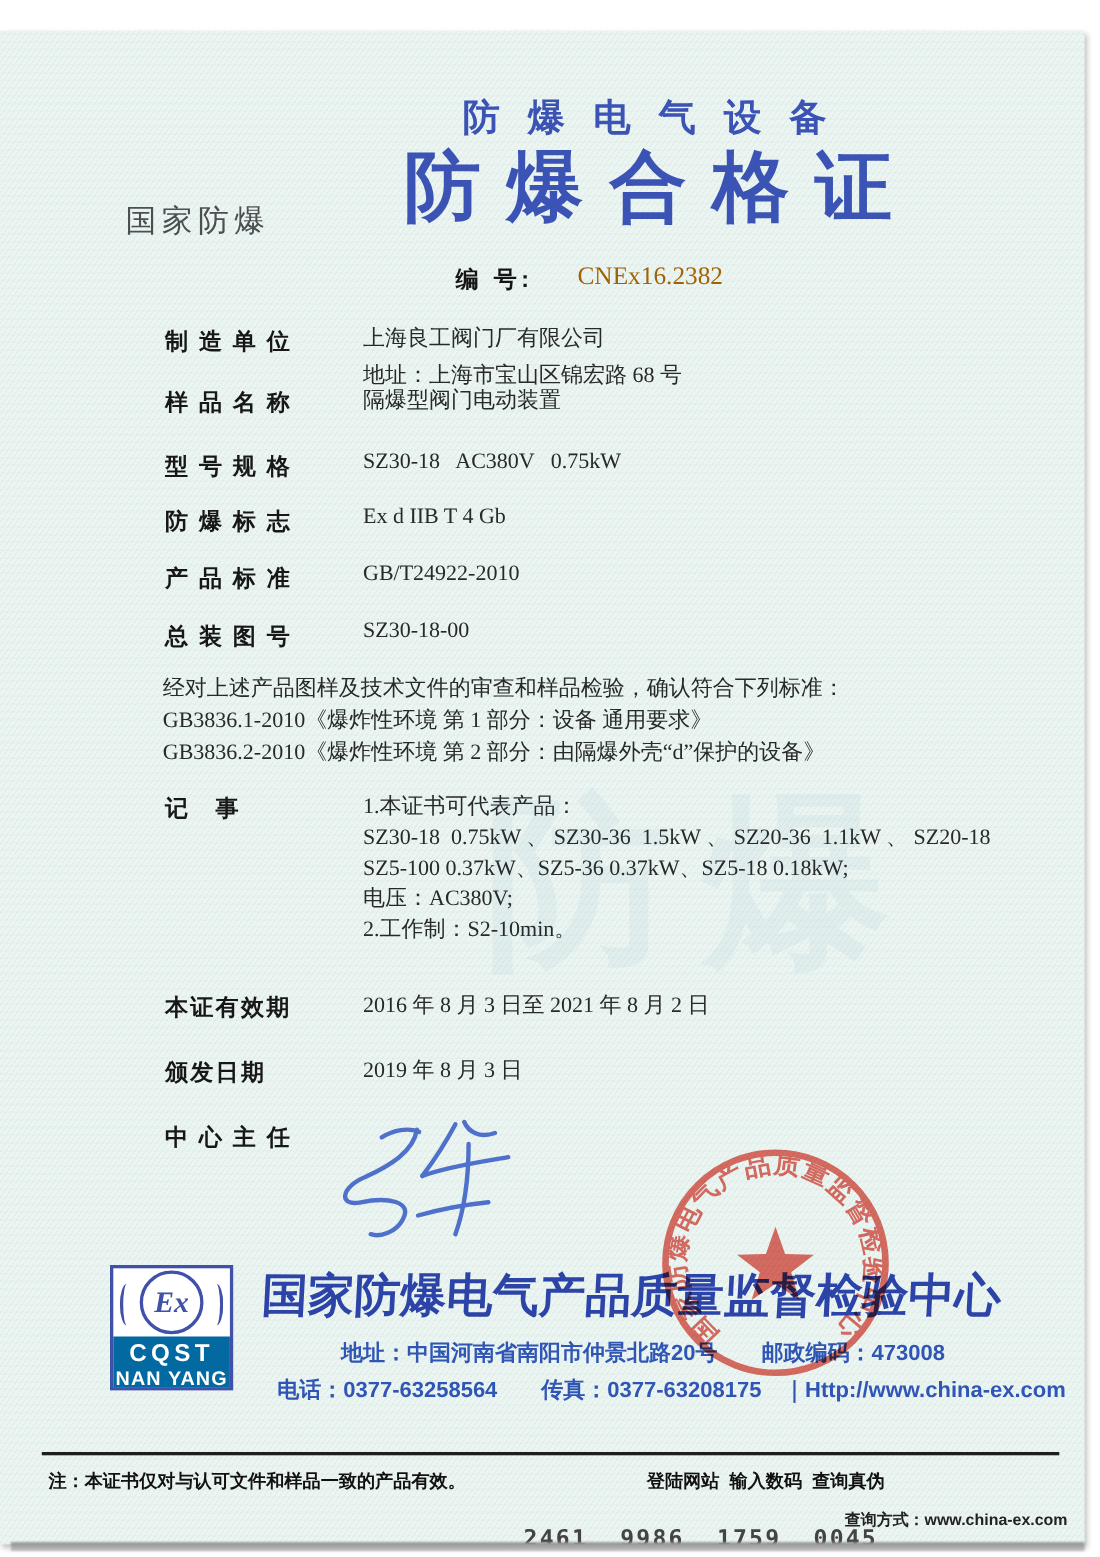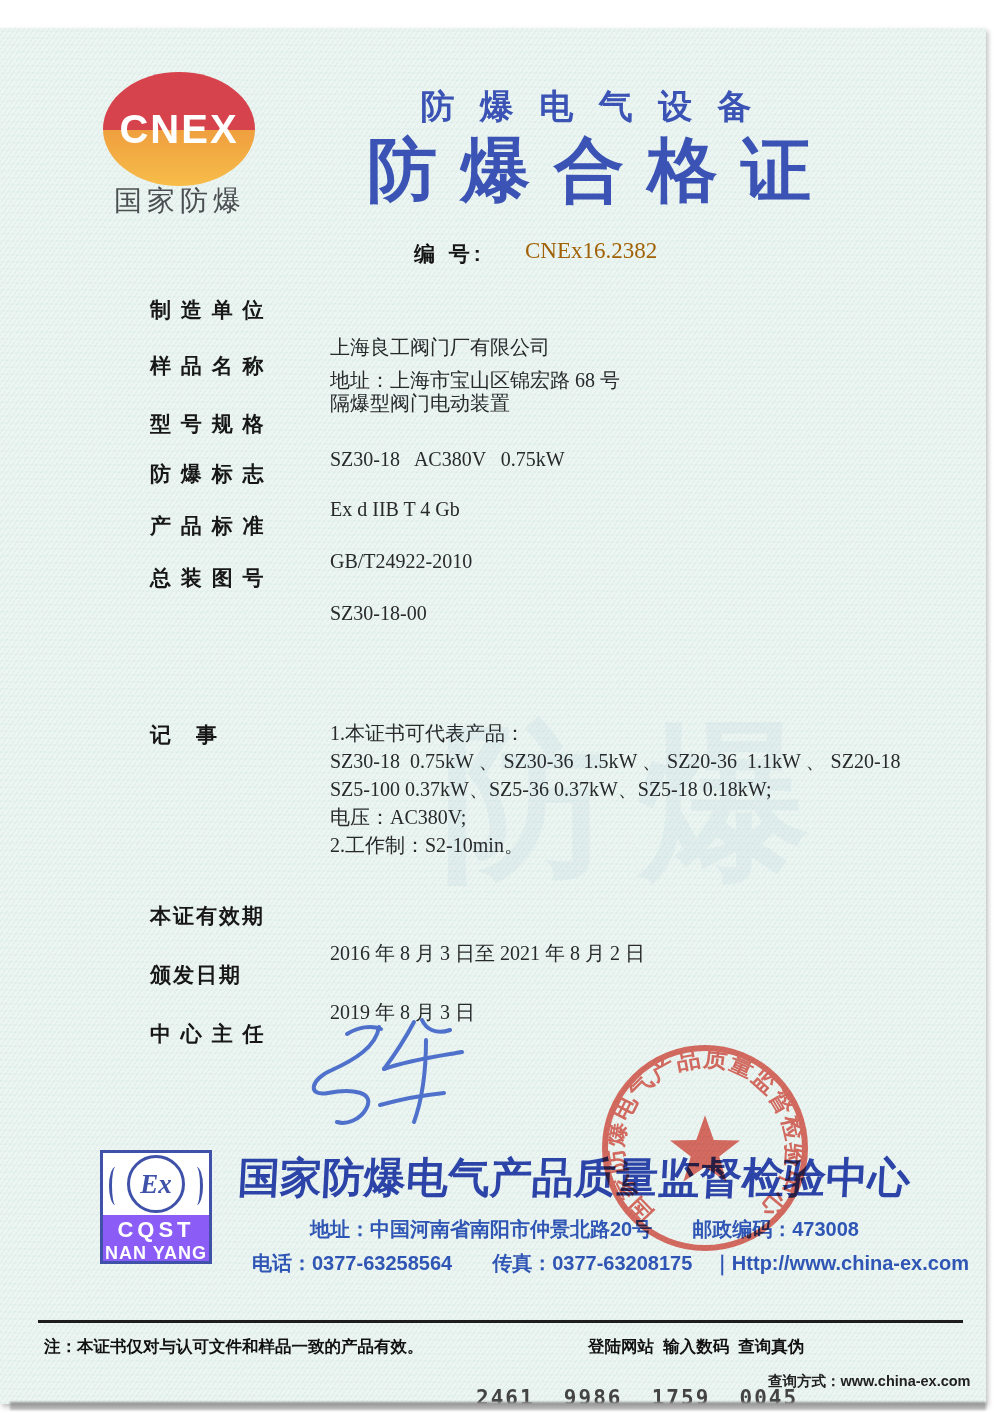--- a/index.html
+++ b/index.html
@@ -26,21 +26,21 @@
   
   .doc-type{left:320px;top:84px;width:540px;text-align:center;font-size:34px;font-weight:bold;
     color:#3a53b4;letter-spacing:8px;}
   .main-title{left:290px;top:124px;width:600px;text-align:center;font-size:70px;font-weight:bold;
     color:#3a53b4;letter-spacing:2px;}
   .no-label{left:414px;top:240px;font-size:21px;font-weight:700;color:#151515;letter-spacing:4px;}
   .no-value{left:525px;top:238px;font-size:23px;color:#a16207;font-family:"Liberation Serif",serif;}
 
   
   .flabel{font-size:21px;font-weight:600;color:#171717;letter-spacing:2px;}
-  .fval{font-size:20px;color:#27292b;font-family:"Liberation Serif",serif;margin-top:40px;}
+  .fval{font-size:20px;color:#27292b;font-family:"Liberation Serif",serif;}
 
   
   .stdblock{left:148px;top:612px;width:760px;font-size:20px;color:#27292b;line-height:29px;font-family:"Liberation Serif",serif;}
   .notes-content{left:330px;top:719px;width:580px;font-size:20px;color:#27292b;line-height:28px;font-family:"Liberation Serif",serif;}
 
   
   .org-name{left:238px;top:1150px;width:680px;font-size:42px;font-weight:bold;color:#2c44a8;
     letter-spacing:0px;transform:skewX(-3deg);font-family:"Liberation Serif",serif;}
   .org-address{left:310px;top:1216px;font-size:20px;font-weight:bold;color:#2f55b5;}
   .org-phone{left:252px;top:1250px;font-size:20px;font-weight:bold;color:#2f55b5;}
@@ -54,39 +54,36 @@
 
   
   .badge{left:100px;top:1150px;width:106px;height:108px;border:3px solid #3f51a8;background:#ffffff;}
   .badge-top{position:relative;height:62px;display:flex;align-items:center;justify-content:center;}
   .badge-circle{width:52px;height:52px;border:3px solid #3f51a8;border-radius:50%;
     display:flex;align-items:center;justify-content:center;
     font-family:"Liberation Serif",serif;font-style:italic;font-weight:bold;font-size:27px;color:#3f51a8;}
   .badge-arc{position:absolute;top:14px;width:10px;height:38px;}
   .badge-arc.l{left:6px;border-left:3px solid #3f51a8;border-radius:50%;}
   .badge-arc.r{right:6px;border-right:3px solid #3f51a8;border-radius:50%;}
-  .badge-bottom{height:46px;background:#8b5cf6;color:#fff;text-align:center;line-height:1;padding-top:4px;box-sizing:border-box;}
+  .badge-bottom{height:46px;background:#0369a1;color:#fff;text-align:center;line-height:1;padding-top:4px;box-sizing:border-box;}
   .badge-cqst{font-size:22px;font-weight:bold;letter-spacing:4px;}
   .badge-city{font-size:18px;font-weight:bold;letter-spacing:1px;margin-top:3px;}
 
   .watermark{left:440px;top:690px;font-size:170px;font-weight:bold;color:rgba(100,150,195,0.07);letter-spacing:30px;}
 
   .stamp{left:585px;top:1028px;width:240px;height:240px;opacity:0.85;mix-blend-mode:multiply;z-index:6;}
   .signature{left:292px;top:1012px;width:210px;height:120px;z-index:4;}
 </style>
 </head>
 <body>
 
 <div class="page">
   <div class="sheet abs"></div>
   <div class="watermark abs">防爆</div>
 
-  <div class="cnex-ellipse abs">
-    <span class="cnex-text">CNEX</span>
-  </div>
   <div class="cnex-caption abs">国家防爆</div>
 
   <div class="doc-type abs">防 爆 电 气 设 备</div>
   <div class="main-title abs">防 爆 合 格 证</div>
   <div class="no-label abs">编  号:</div>
   <div class="no-value abs pre">CNEx16.2382</div>
 
   <div class="flabel abs" style="left:150px;top:296px;">制 造 单 位</div>
   <div class="fval abs pre" style="left:330px;top:294px;">上海良工阀门厂有限公司</div>
   <div class="fval abs pre" style="left:330px;top:327px;">地址：上海市宝山区锦宏路 68 号</div>
@@ -99,20 +96,25 @@
 
   <div class="flabel abs" style="left:150px;top:460px;">防 爆 标 志</div>
   <div class="fval abs pre" style="left:330px;top:458px;">Ex d IIB T 4 Gb</div>
 
   <div class="flabel abs" style="left:150px;top:512px;">产 品 标 准</div>
   <div class="fval abs pre" style="left:330px;top:510px;">GB/T24922-2010</div>
 
   <div class="flabel abs" style="left:150px;top:564px;">总 装 图 号</div>
   <div class="fval abs pre" style="left:330px;top:562px;">SZ30-18-00</div>
 
+  <div class="stdblock abs">
+    <div class="pre">经对上述产品图样及技术文件的审查和样品检验，确认符合下列标准：</div>
+    <div class="pre">GB3836.1-2010《爆炸性环境 第 1 部分：设备 通用要求》</div>
+    <div class="pre">GB3836.2-2010《爆炸性环境 第 2 部分：由隔爆外壳“d”保护的设备》</div>
+  </div>
 
   <div class="flabel abs" style="left:150px;top:721px;">记　事</div>
   <div class="notes-content abs">
     <div class="pre">1.本证书可代表产品：</div>
     <div class="pre">SZ30-18  0.75kW 、 SZ30-36  1.5kW 、 SZ20-36  1.1kW 、 SZ20-18</div>
     <div class="pre">SZ5-100 0.37kW、SZ5-36 0.37kW、SZ5-18 0.18kW;</div>
     <div class="pre">电压：AC380V;</div>
     <div class="pre">2.工作制：S2-10min。</div>
   </div>
 

